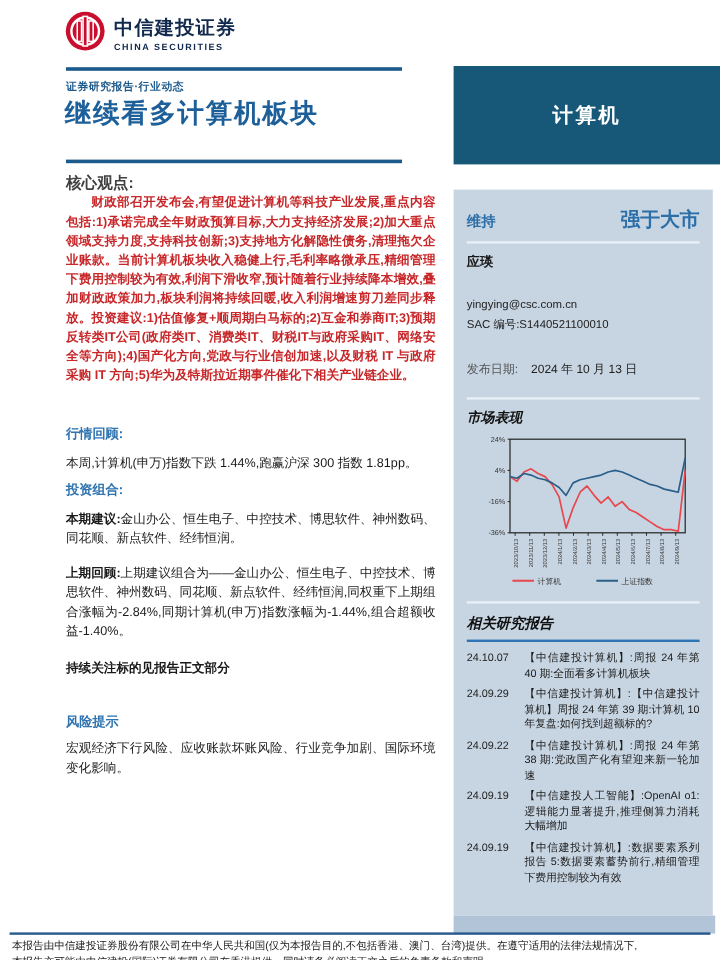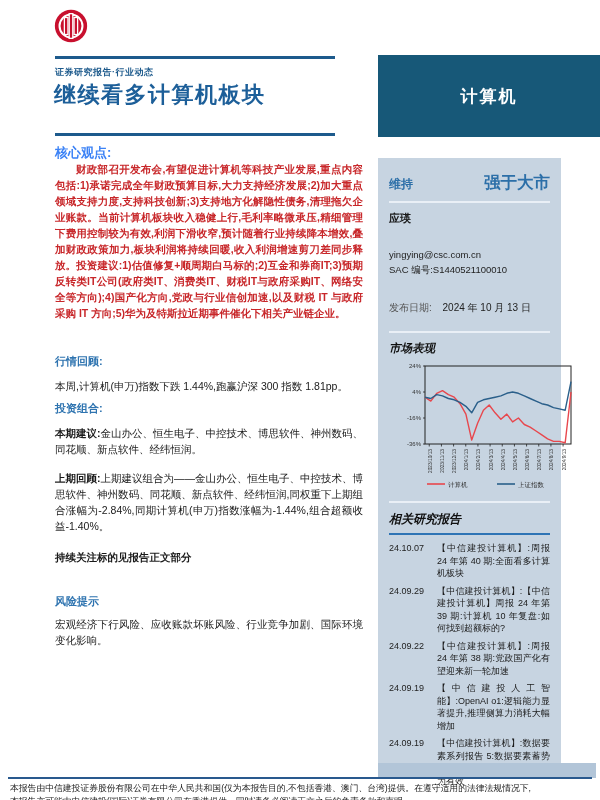--- a/index.html
+++ b/index.html
@@ -17,32 +17,32 @@
   .rule1 { top:56px; } .rule2 { top:133px; }
   .eyebrow { position:absolute; left:55px; top:66px; font-size:9px; font-weight:bold; color:#1d5a8c; letter-spacing:0.5px; }
   .title { position:absolute; left:54px; top:80px; font-size:22px; font-weight:bold; color:#1d5f99; letter-spacing:1.5px; }
 
   .industry-box { position:absolute; left:378px; top:55px; width:222px; height:82px;
     background:#175878; display:flex; align-items:center; justify-content:center; }
   .industry-box span { color:#fff; font-size:17px; font-weight:bold; letter-spacing:2px; }
 
   
   .lc { position:absolute; left:55px; width:308px; font-size:10.5px; line-height:16px; color:#1a1a1a; text-align:justify; }
-  .h-red { position:absolute; left:55px; top:144px; font-size:13px; font-weight:bold; color:#3b82f6; }
+  .h-red { position:absolute; left:55px; top:144px; font-size:13px; font-weight:bold; color:#404040; }
   .red-body { top:161px; color:#c8272a; text-indent:2em; font-weight:bold; }
   .h-blue { position:absolute; left:55px; font-size:11px; font-weight:bold; color:#2f74b0; }
   .review-h { top:354px; } .review-p { top:378px; }
   .portfolio-h { top:401px; }
   .p-current { top:425px; } .p-previous { top:470px; }
   .p-note { top:549px; font-weight:bold; }
   .risk-h { top:594px; } .risk-p { top:616px; }
   .seg-label { font-weight:bold; }
 
   
-  .sidebar { position:absolute; left:378px; top:158px; width:183px; height:605px;
+  .sidebar { position:absolute; left:378px; top:158px; width:216px; height:605px;
     background:#c7d4e1; padding:12px 11px 0 11px; }
   .rating-row { display:flex; justify-content:space-between; align-items:baseline; margin-top:2px; }
   .rating-action { font-size:12px; font-weight:bold; color:#2c6fa8; }
   .rating-level { font-size:16.5px; font-weight:bold; color:#2c6fa8; }
   .s-hr { border:none; border-top:2px solid #e9eff6; margin:7px 0 8px 0; }
   .analyst-name { font-size:11px; font-weight:bold; color:#1a1a1a; margin-bottom:23px; }
   .analyst-line { font-size:9.5px; color:#222; margin-bottom:4px; }
   .pub-row { margin-top:24px; font-size:10px; color:#222; }
   .pub-label { color:#555; margin-right:8px; }
   .hr2 { margin-top:16px; }
@@ -68,20 +68,24 @@
   <div class="brand">
     <span>
       <svg width="34" height="34" viewBox="0 0 40 40">
         <circle cx="20" cy="20" r="19" fill="#c8102e"></circle>
         <circle cx="20" cy="20" r="13.5" fill="none" stroke="#ffffff" stroke-width="2.4"></circle>
         <rect x="12.2" y="10" width="4.2" height="20" fill="#c8102e" stroke="#ffffff" stroke-width="1.5"></rect>
         <rect x="17.9" y="5.5" width="4.2" height="29" fill="#c8102e" stroke="#ffffff" stroke-width="1.5"></rect>
         <rect x="23.6" y="10" width="4.2" height="20" fill="#c8102e" stroke="#ffffff" stroke-width="1.5"></rect>
       </svg>
     </span>
+    <div class="brand-text">
+      <div class="brand-cn">中信建投证券</div>
+      <div class="brand-en">CHINA SECURITIES</div>
+    </div>
   </div>
 
   <div class="head-rule rule1"></div>
   <div class="eyebrow">证券研究报告·行业动态</div>
   <h1 class="title">继续看多计算机板块</h1>
   <div class="head-rule rule2"></div>
 
   <div class="industry-box">
     <span>计算机</span>
   </div>

